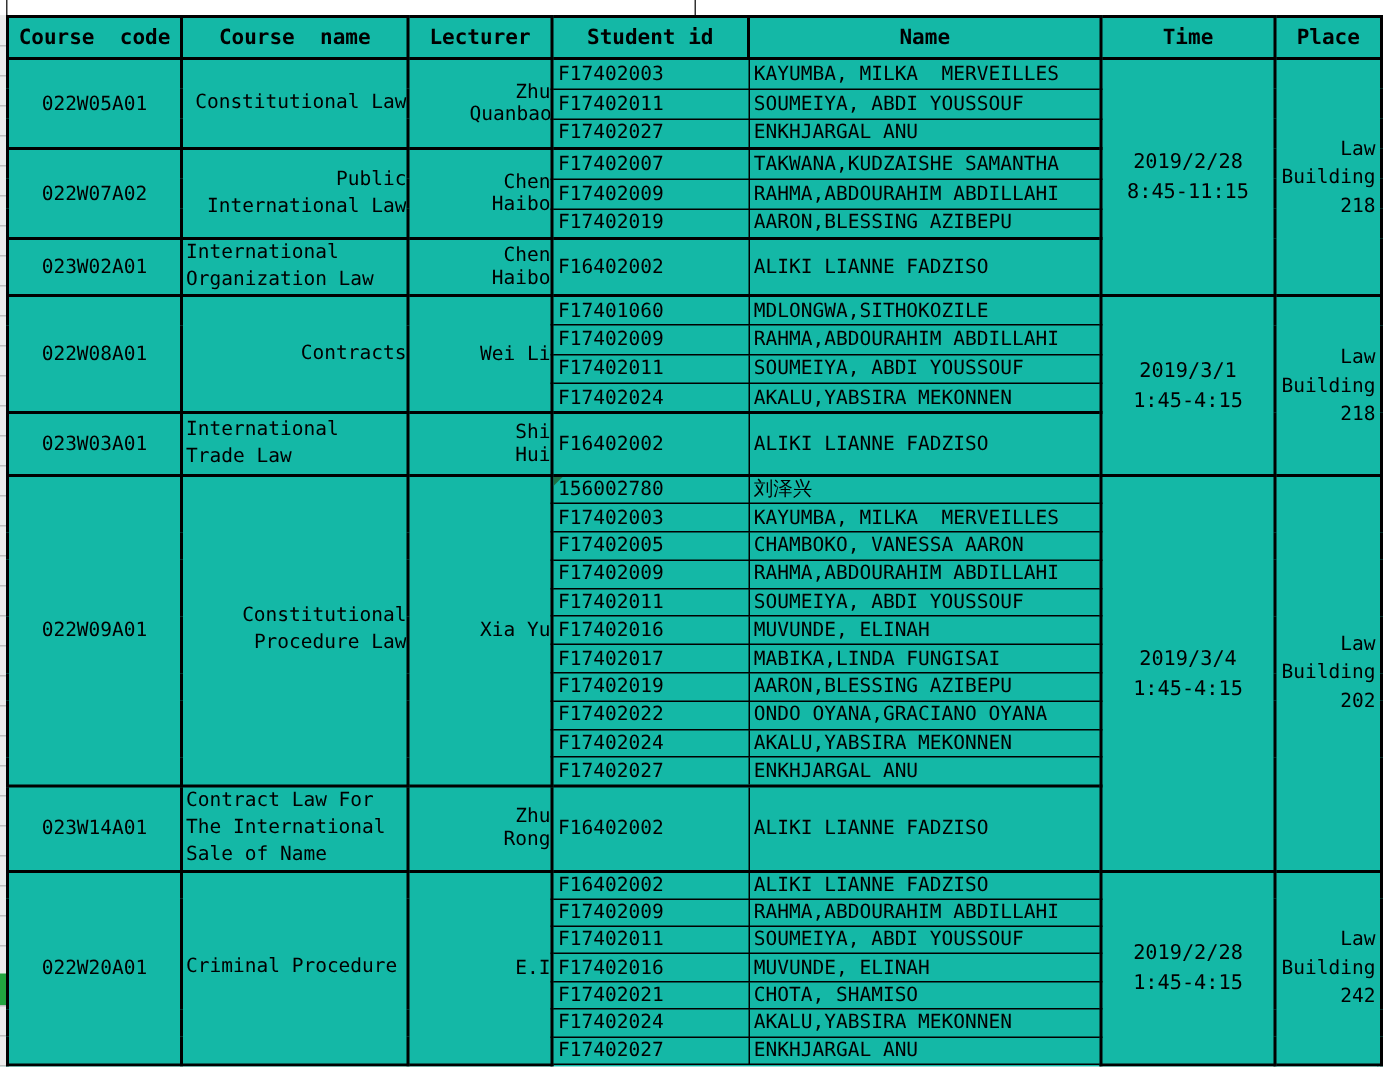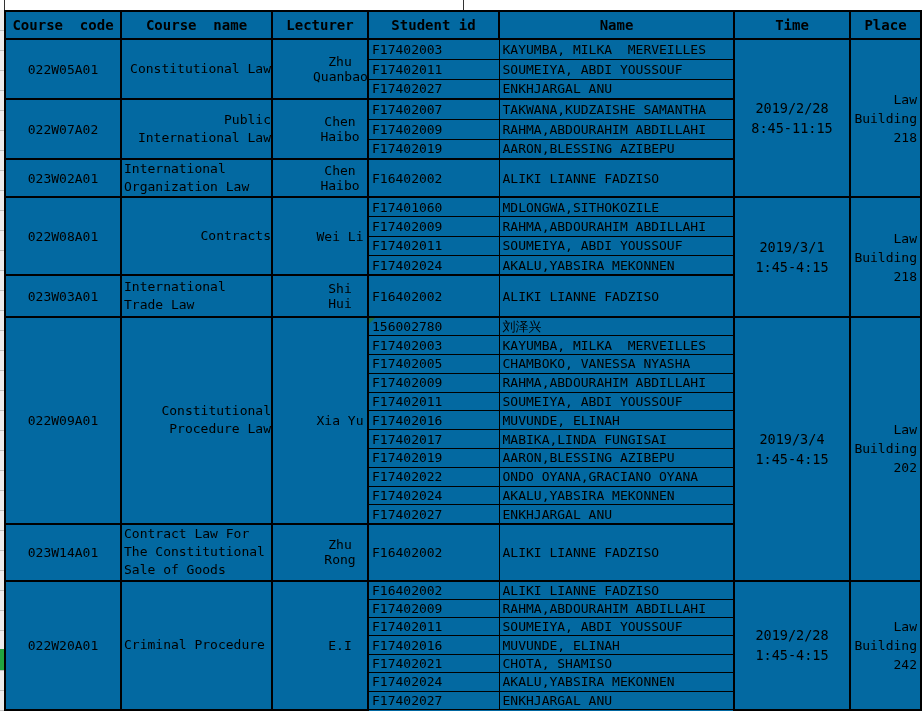--- a/index.html
+++ b/index.html
@@ -17,36 +17,36 @@
 
   
   .top-strip{position:absolute;left:0;top:0;width:922px;height:10px;background:#fff;z-index:1;}
   .vtick{position:absolute;top:0;width:1px;height:10px;background:#333;}
 
   
   .bseg{position:absolute;top:704px;width:1px;height:7px;background:#333;z-index:1;}
 
   table.sheet{
     position:absolute;left:4px;top:10px;width:916px;z-index:3;
-    border-collapse:collapse;table-layout:fixed;background:#0369a1;
+    border-collapse:collapse;table-layout:fixed;background:#14b8a6;
   }
   td,th{border:1px solid #000;padding:0;overflow:hidden;vertical-align:middle;}
   th{
     border-width:2px;font-weight:bold;font-size:14px;height:26px;
     text-align:center;white-space:pre;
   }
   td{font-size:13px;line-height:15px;}
   td.grp,td.time,td.place{border-width:2px;}
   td.gtop{border-top-width:2px;}
   td.id{text-align:left;padding-left:3px;border-left-width:2px;white-space:pre;position:relative;}
   td.nm{text-align:left;padding-left:3px;white-space:pre;}
   td.code{text-align:center;}
   td.cname{text-align:right;line-height:18px;}
   td.cname.align-left{text-align:left;padding-left:2px;}
-  td.lect{text-align:center;padding-left:40px;}
+  td.lect{text-align:right;padding-left:40px;}
   td.time{text-align:center;font-size:13.5px;line-height:20px;}
   td.place{text-align:right;line-height:19px;padding:0 3px;}
   .tri{
     position:absolute;top:0;left:0;width:0;height:0;display:block;
     border-top:6px solid #1e7145;border-right:6px solid transparent;
   }
 </style>
 </head>
 <body>
 
@@ -202,21 +202,21 @@
             <div>1:45-4:15</div>
           </td>
           <td class="place" rowspan="12">Law Building 202</td>
         </tr>
         <tr style="height: 18.8px;">
           <td class="id">F17402003</td>
           <td class="nm">KAYUMBA, MILKA  MERVEILLES</td>
         </tr>
         <tr style="height: 18.8px;">
           <td class="id">F17402005</td>
-          <td class="nm">CHAMBOKO, VANESSA NYASHA</td>
+          <td class="nm">CHAMBOKO, VANESSA AARON</td>
         </tr>
         <tr style="height: 18.8px;">
           <td class="id">F17402009</td>
           <td class="nm">RAHMA,ABDOURAHIM ABDILLAHI</td>
         </tr>
         <tr style="height: 18.8px;">
           <td class="id">F17402011</td>
           <td class="nm">SOUMEIYA, ABDI YOUSSOUF</td>
         </tr>
         <tr style="height: 18.8px;">
@@ -238,21 +238,21 @@
         <tr style="height: 18.8px;">
           <td class="id">F17402024</td>
           <td class="nm">AKALU,YABSIRA MEKONNEN</td>
         </tr>
         <tr style="height: 18.8px;">
           <td class="id">F17402027</td>
           <td class="nm">ENKHJARGAL ANU</td>
         </tr>
         <tr style="height: 57px;">
           <td class="grp code">023W14A01</td>
-          <td class="grp cname align-left">Contract Law For The Constitutional Sale of Goods</td>
+          <td class="grp cname align-left">Contract Law For The International Sale of Name</td>
           <td class="grp lect">Zhu Rong</td>
           <td class="id gtop">F16402002</td>
           <td class="nm gtop">ALIKI LIANNE FADZISO</td>
         </tr>
         <tr style="height: 18.4px;">
           <td class="grp code" rowspan="7">022W20A01</td>
           <td class="grp cname align-left" rowspan="7">Criminal Procedure</td>
           <td class="grp lect" rowspan="7">E.I</td>
           <td class="id gtop">F16402002</td>
           <td class="nm gtop">ALIKI LIANNE FADZISO</td>

